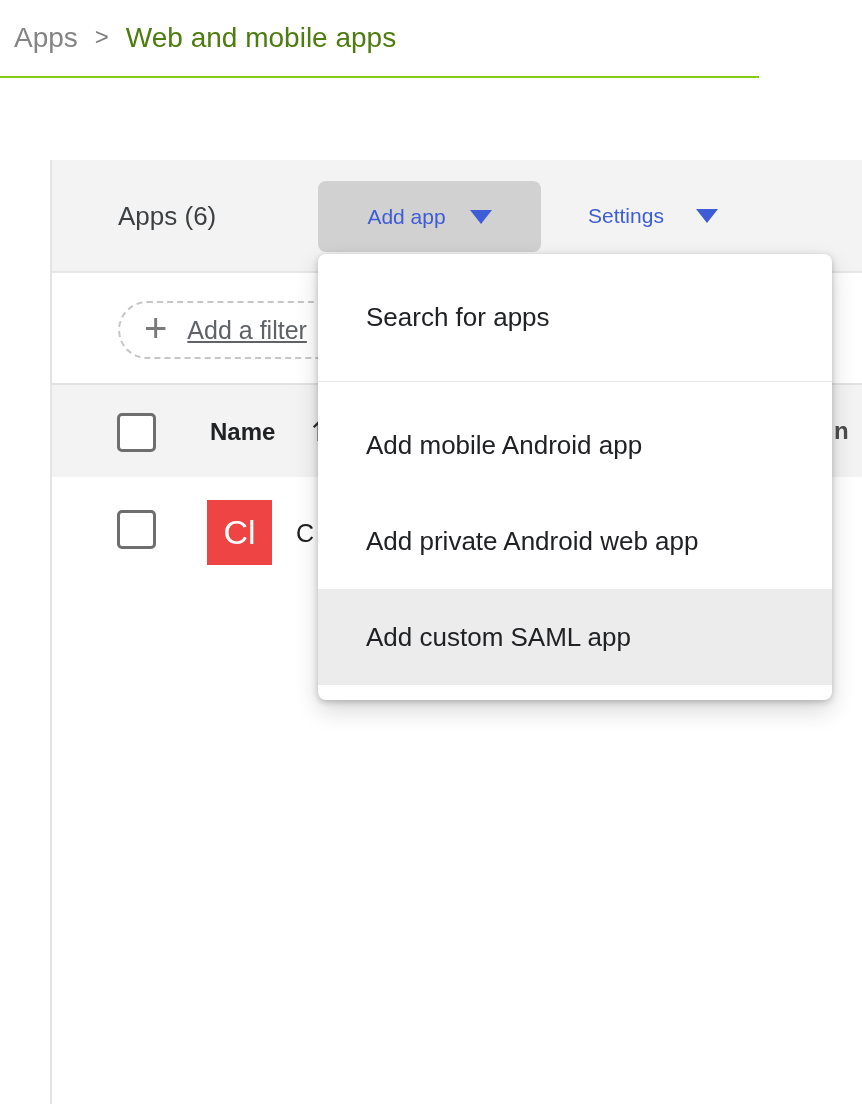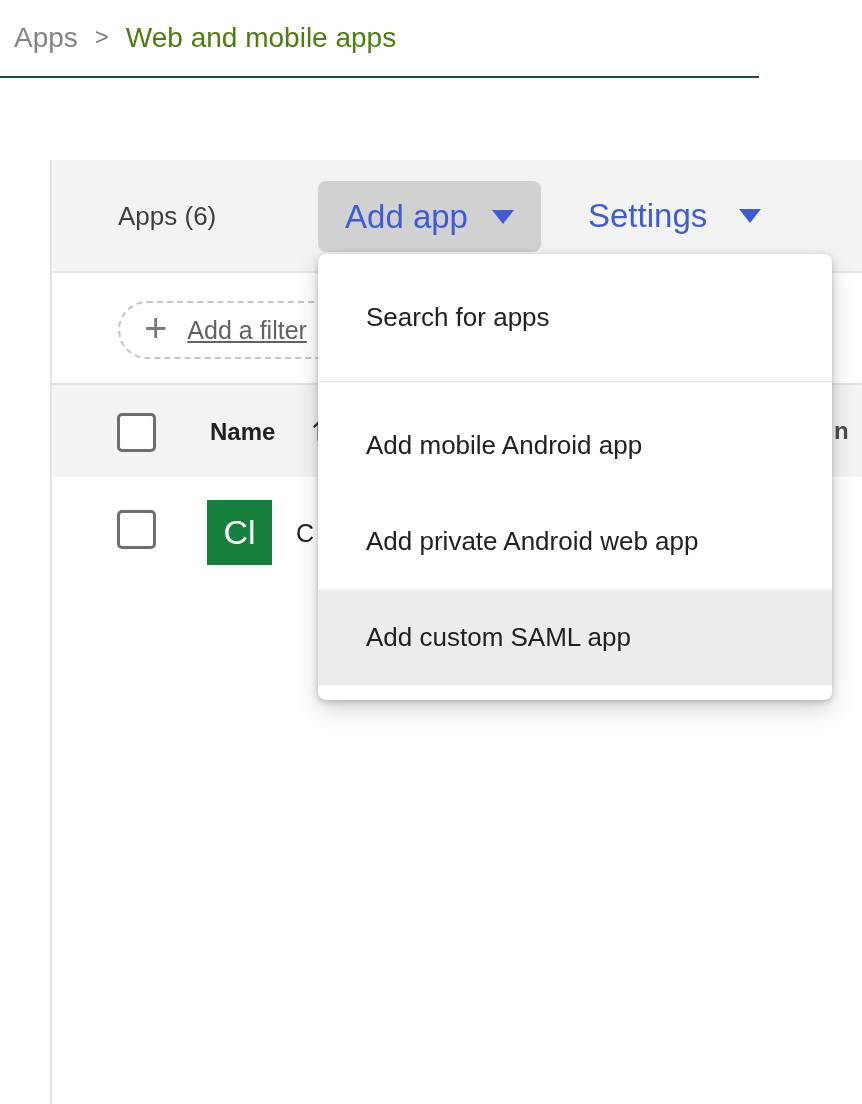--- a/index.html
+++ b/index.html
@@ -11,21 +11,21 @@
     position: relative;
     overflow: hidden;
   }
   .page { position: absolute; inset: 0; }
 
   
   .breadcrumb {
     position: absolute; left: 0; top: 0; width: 759px; height: 78px;
     display: flex; align-items: center;
     padding-left: 14px;
-    border-bottom: 2px solid #14532d;
+    border-bottom: 2px solid #84cc16;
     background: #ffffff;
   }
   .crumb-parent { font-size: 28px; color: #848484; cursor: pointer; }
   .crumb-chevron { font-size: 24px; color: #7d7d7d; margin: 0 17px; padding-bottom: 2px; }
   .crumb-current { font-size: 28px; color: #4d7c0f; }
 
   
   .card-left-border {
     position: absolute; left: 50px; top: 160px; width: 2px; height: 944px;
     background: #e4e4e4;
@@ -43,21 +43,21 @@
     position: absolute; left: 266px; top: 21px; width: 223px; height: 71px;
     background: #d1d1d1; border-radius: 8px;
     display: flex; align-items: center; justify-content: center; gap: 24px;
     cursor: pointer;
   }
   .settings-button {
     position: absolute; left: 536px; top: 0; height: 100%;
     display: flex; align-items: center; gap: 32px;
     cursor: pointer;
   }
-  .blue-label { font-size: 33px; color: #3d5cd5; }
+  .blue-label { font-size: 21px; color: #3d5cd5; }
   .caret-down {
     width: 0; height: 0;
     border-left: 11px solid transparent;
     border-right: 11px solid transparent;
     border-top: 14px solid #3d5cd5;
   }
 
   .divider-1 { position: absolute; left: 52px; top: 271px; width: 810px; height: 2px; background: #e6e6e6; }
   .divider-2 { position: absolute; left: 52px; top: 383px; width: 810px; height: 2px; background: #e2e2e2; }
 
@@ -99,21 +99,21 @@
     font-size: 24px; font-weight: 600; color: #4c4c4c;
   }
 
   .table-row {
     position: absolute; left: 52px; top: 477px; width: 810px; height: 112px;
     background: #ffffff; cursor: pointer;
   }
   .row-checkbox { left: 65px; top: 33px; }
   .row-avatar {
     position: absolute; left: 155px; top: 23px; width: 65px; height: 65px;
-    background: #15803d;
+    background: #ef4444;
     display: flex; align-items: center; justify-content: center;
   }
   .avatar-initials { color: #ffffff; font-size: 34px; }
   .row-name {
     position: absolute; left: 244px; top: 50%; transform: translateY(-50%);
     font-size: 25px; color: #202124;
   }
 
   
   .dropdown-menu {

